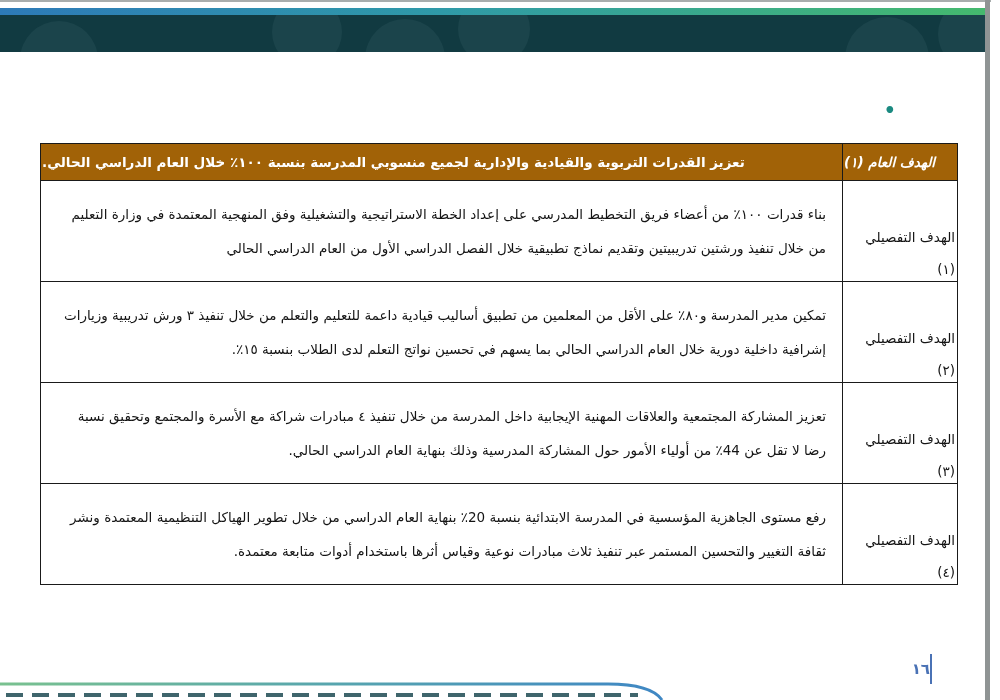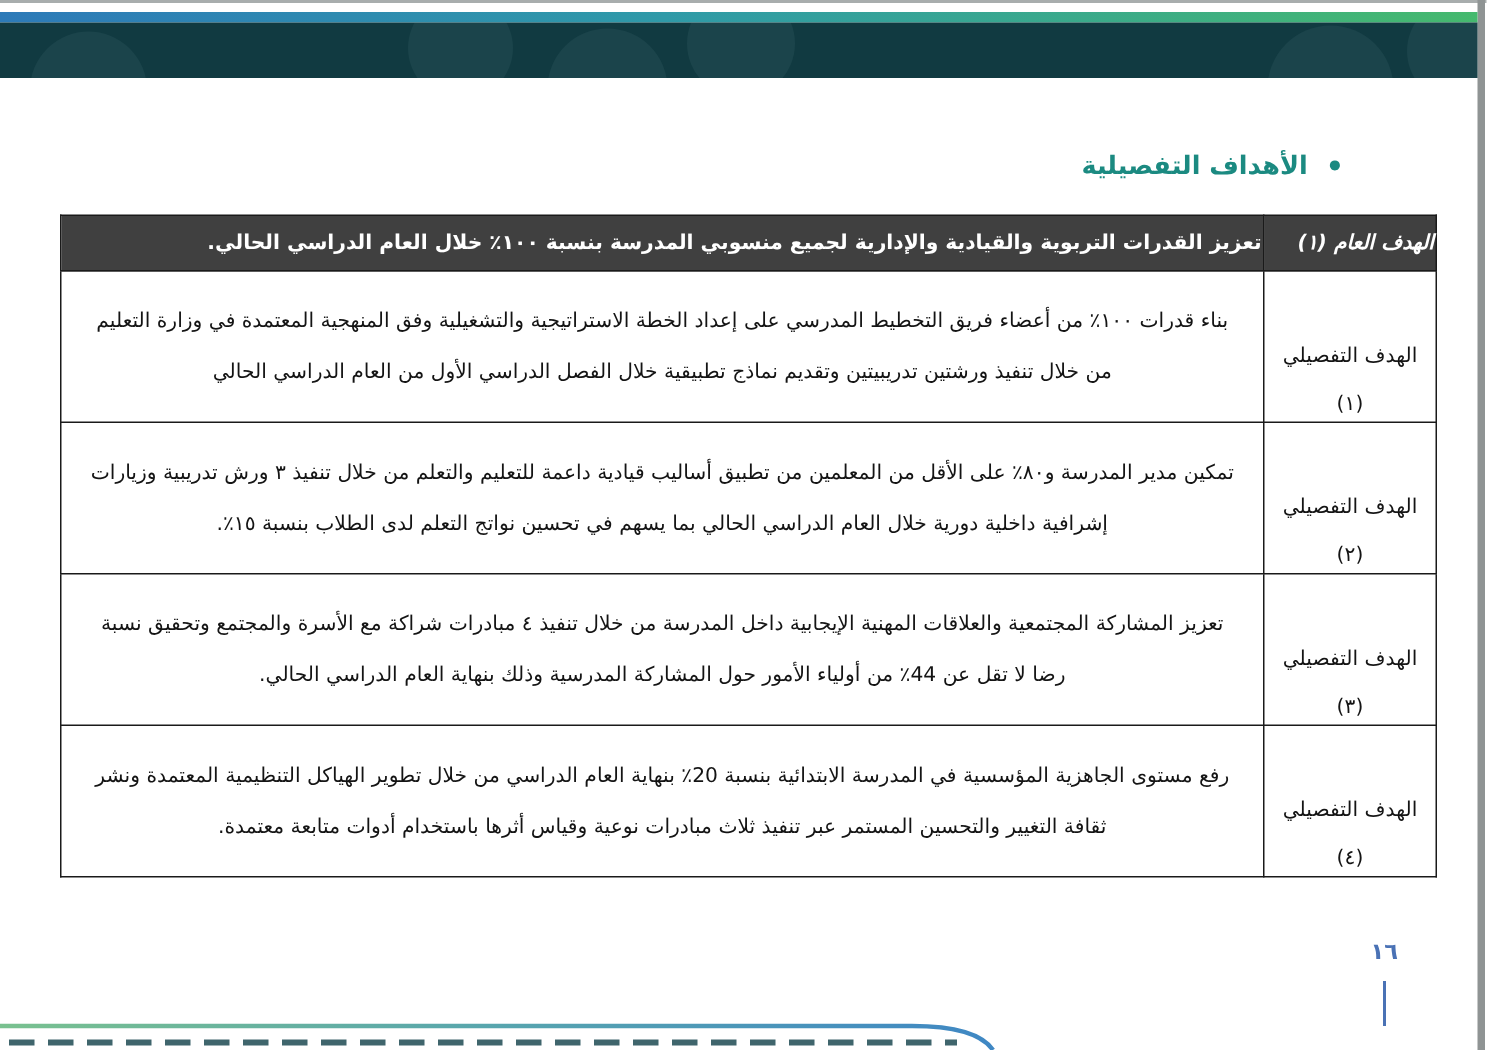--- a/index.html
+++ b/index.html
@@ -32,43 +32,43 @@
     direction:rtl;display:flex;align-items:center;gap:12px;
     color:#1b8a81;font-weight:bold;font-size:17px;
   }
   .heading .bullet{font-size:19px;line-height:1;}
 
   
   table.objectives{
     position:absolute;top:143px;left:40px;width:918px;
     border-collapse:collapse;direction:rtl;table-layout:fixed;
   }
-  table.objectives td{border:1px solid #1a1a1a;}
+  table.objectives td{border:1px solid #1a1a1a;text-align:right;}
   .col-label{width:112px;font-style:italic;}
   tr.hdr{height:37px;}
   tr.hdr td{
-    background:#404040;color:#ffffff;
-    font-size:13.5px;font-weight:bold;text-align:right;vertical-align:middle;
+    background:#a16207;color:#ffffff;
+    font-size:13.5px;font-weight:bold;text-align:left;vertical-align:middle;
   }
   td.obj-text{
     font-size:13.5px;color:#141414;text-align:center;vertical-align:middle;
     line-height:2.55;padding:6px 16px;font-weight:500;
   }
   td.obj-label{
     font-size:13.5px;color:#141414;text-align:center;vertical-align:middle;
     padding:4px 2px;font-weight:500;
   }
   td.obj-label .l1{display:block;margin-bottom:16px;margin-top:44px;}
   td.obj-label .l2{display:block;}
   tr.r1{height:77px;} tr.r2{height:75px;} tr.r3{height:76px;} tr.r4{height:82px;}
 
   
   .page-footer{
     position:absolute;bottom:16px;right:68px;
-    display:flex;align-items:center;gap:11px;flex-direction:column;
+    display:flex;align-items:center;
   }
   .page-num{color:#4a72b5;font-size:15px;font-weight:bold;}
   .page-divider{width:2px;height:30px;background:#4a72b5;}
 
   
   .bottom-curve{position:absolute;bottom:0;left:0;width:1000px;height:22px;display:block;}
 </style>
 </head>
 <body>
 
@@ -80,21 +80,20 @@
   <div class="band-circle" style="left:20px;top:6px;width:78px;height:78px;"></div>
   <div class="band-circle" style="left:272px;top:-18px;width:70px;height:70px;"></div>
   <div class="band-circle" style="left:365px;top:4px;width:80px;height:80px;"></div>
   <div class="band-circle" style="left:458px;top:-22px;width:72px;height:72px;"></div>
   <div class="band-circle" style="left:845px;top:2px;width:84px;height:84px;"></div>
   <div class="band-circle" style="left:938px;top:-16px;width:70px;height:70px;"></div>
 </div>
 
 <div class="heading">
   <span class="bullet">•</span>
-  <span>الأهداف التفصيلية</span>
 </div>
 
 <table class="objectives">
   <tbody>
       <tr class="hdr">
     <td class="col-label">الهدف العام (١)</td>
     <td>تعزيز القدرات التربوية والقيادية والإدارية لجميع منسوبي المدرسة بنسبة ١٠٠٪ خلال العام الدراسي الحالي.</td>
   </tr>
   <tr class="r1">
     <td class="obj-label">

